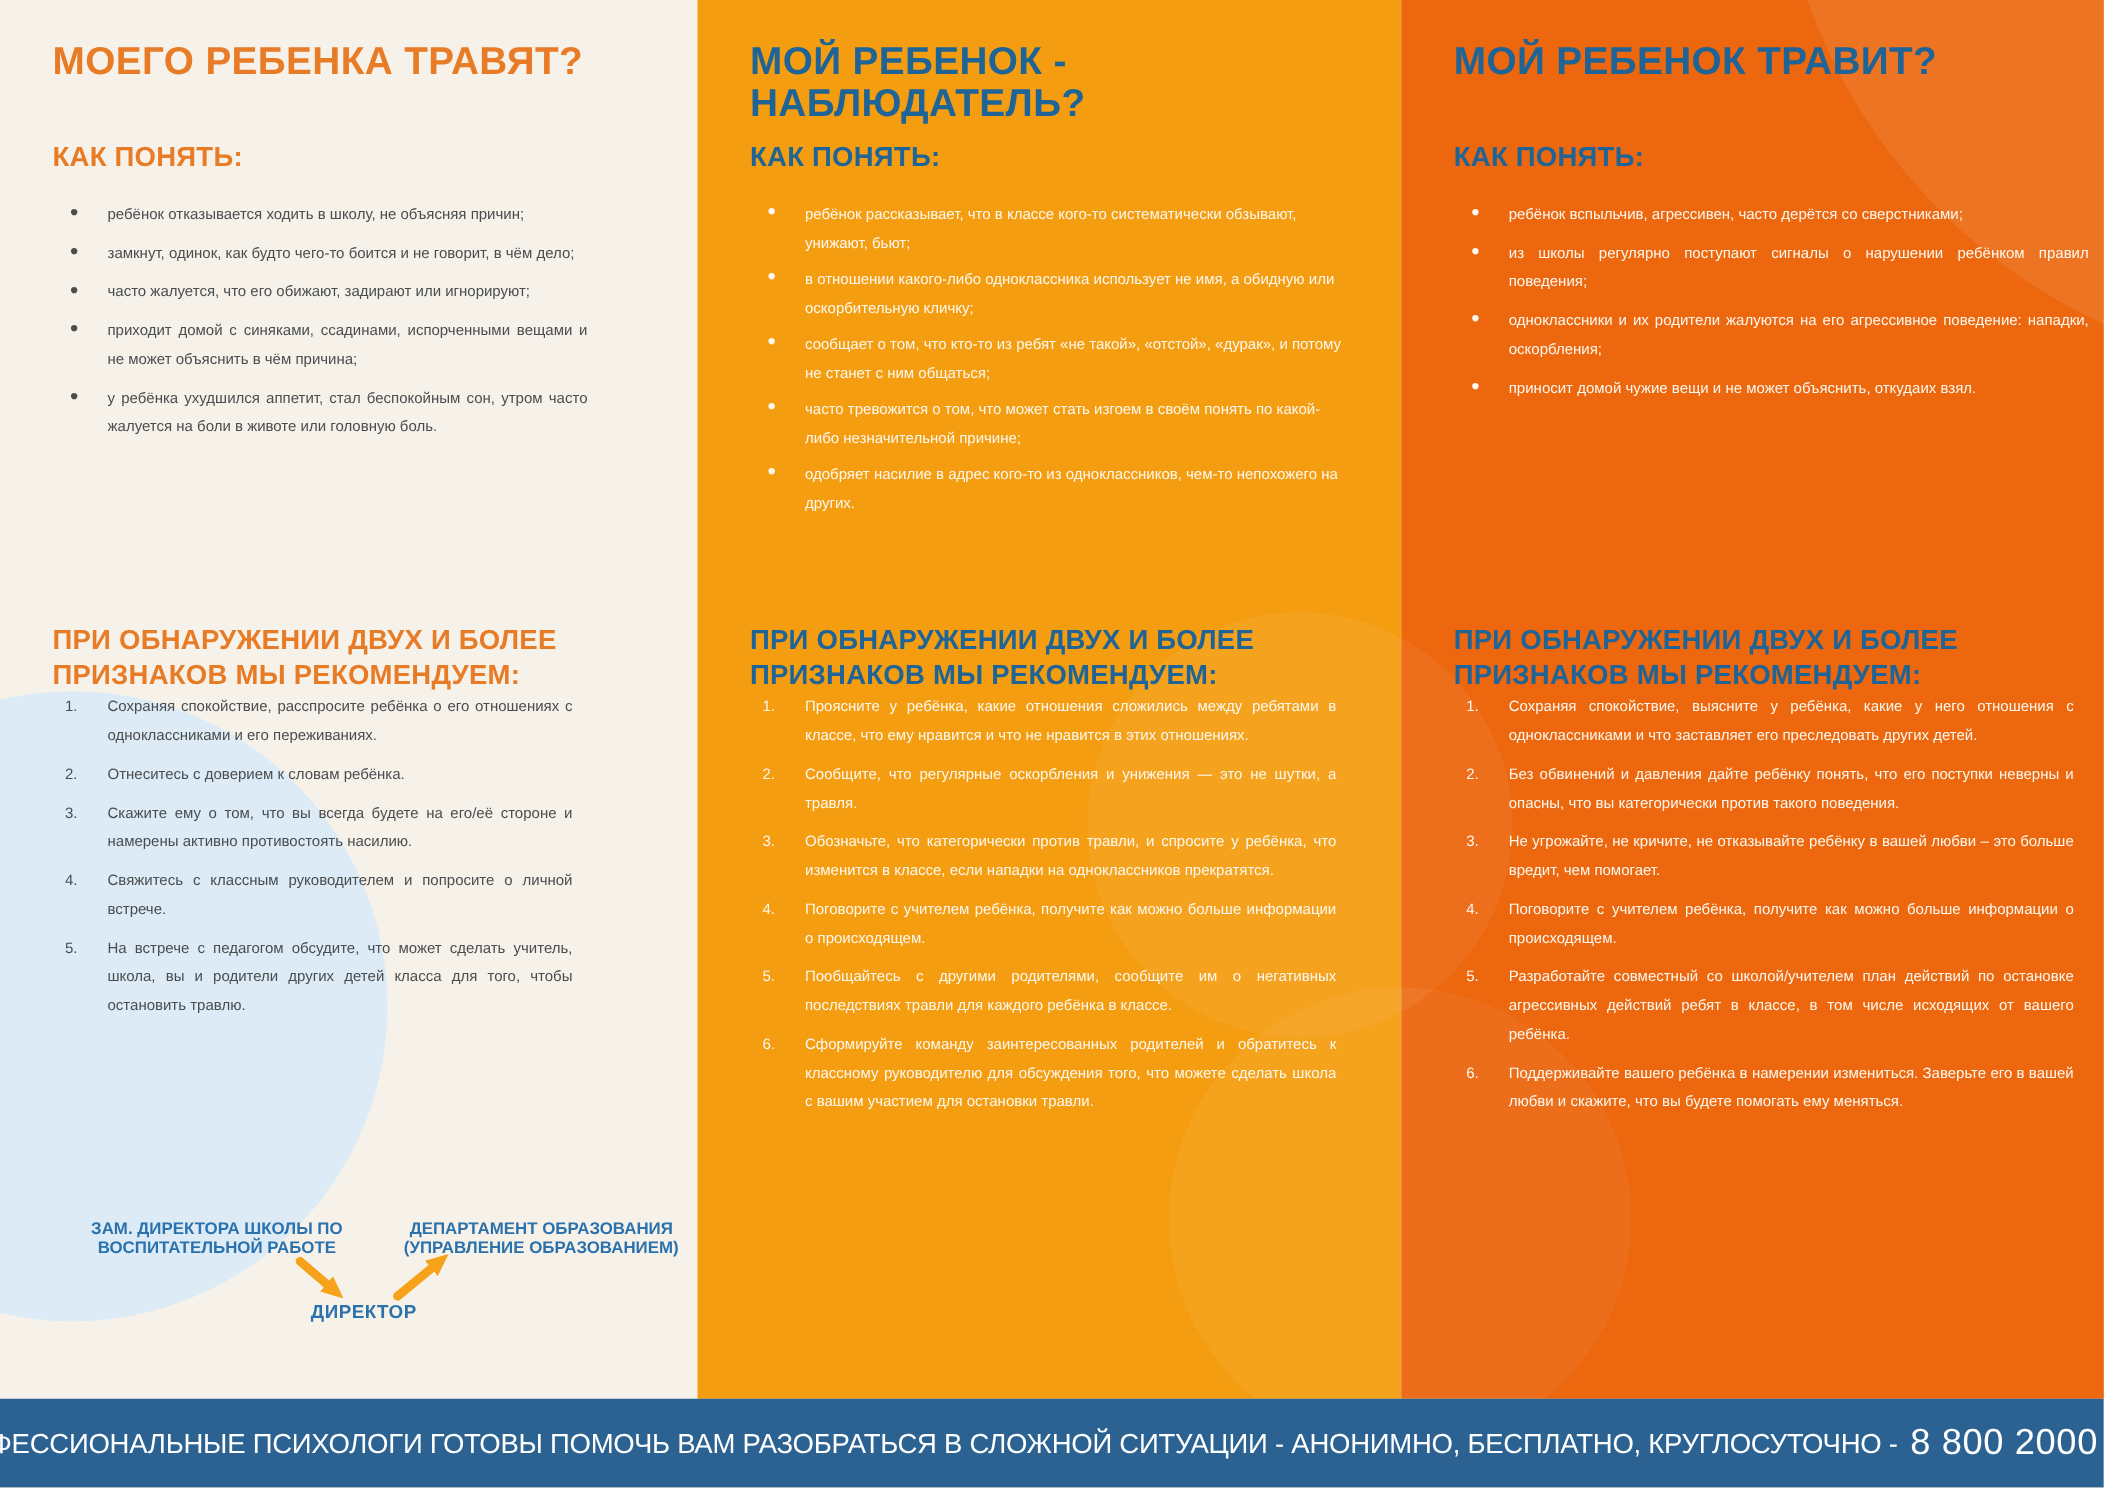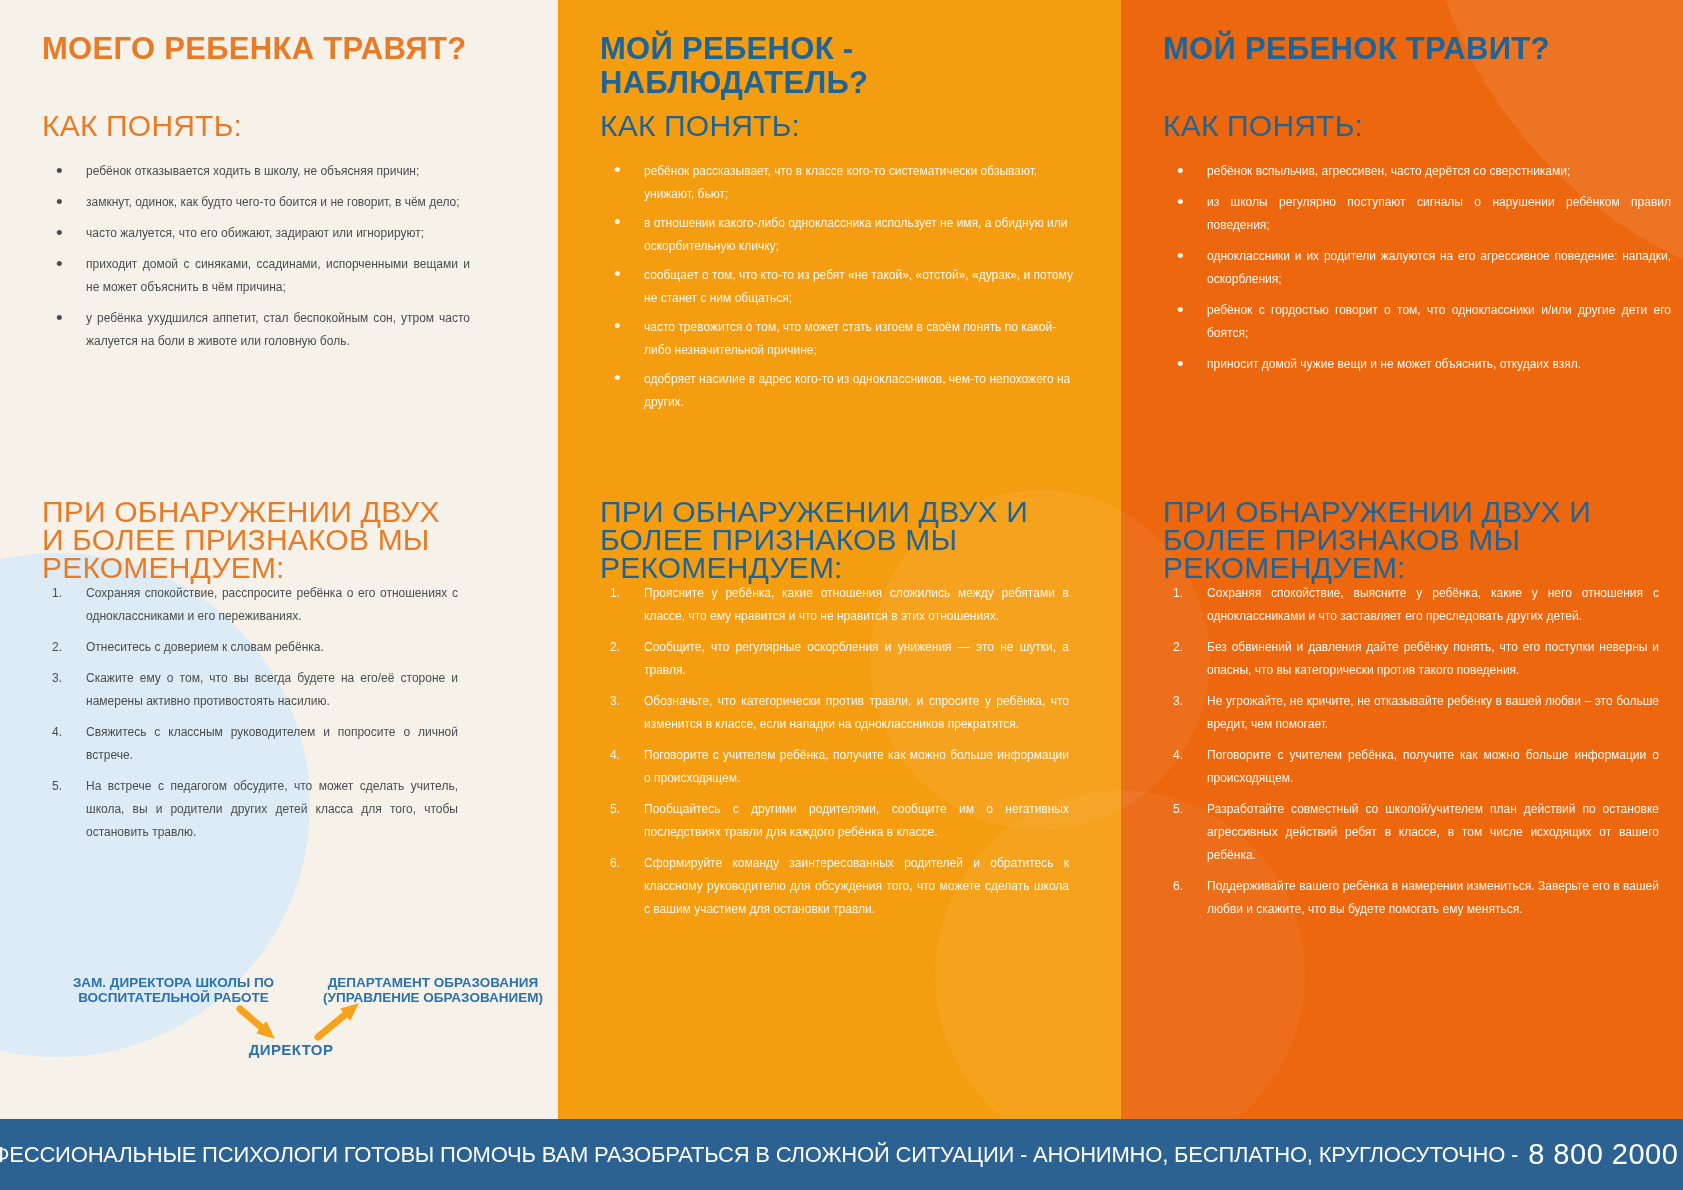--- a/index.html
+++ b/index.html
@@ -36,21 +36,21 @@
 
   h1.col-title{
     position:absolute; top:32px; left:42px; right:40px;
     font-size:31px; line-height:34px; font-weight:bold; letter-spacing:0.3px;
   }
   .col-left h1.col-title{color:var(--orange-accent);}
   .col-mid h1.col-title, .col-right h1.col-title{color:var(--blue-head);}
 
   .how{position:absolute; top:112px; left:42px; right:40px;}
   .rec{position:absolute; top:498px; left:42px; right:52px;}
-  h2.sec-head{font-size:30px; line-height:28px; font-weight:normal; letter-spacing:0.2px;}
+  h2.sec-head{font-size:22px; line-height:28px; font-weight:bold; letter-spacing:0.2px;}
   .col-left h2.sec-head{color:var(--orange-accent);}
   .col-mid h2.sec-head, .col-right h2.sec-head{color:var(--blue-head);}
 
   ul.signs{list-style:none; margin-top:20px;}
   ol.steps{list-style:none; margin-top:0; counter-reset:step;}
   ul.signs li, ol.steps li{
     position:relative; padding-left:44px; margin-bottom:8px;
     font-size:12px; line-height:23px; text-align:justify;
   }
   .col-mid ul.signs li{text-align:left; line-height:22.5px; margin-bottom:7px;}
@@ -163,21 +163,20 @@
 
   <div class="col col-right">
     <div class="col-inner">
       <h1 class="col-title">МОЙ РЕБЕНОК ТРАВИТ?</h1>
       <div class="how">
         <h2 class="sec-head">КАК ПОНЯТЬ:</h2>
         <ul class="signs">
             <li>ребёнок вспыльчив, агрессивен, часто дерётся со сверстниками;</li>
             <li>из школы регулярно поступают сигналы о нарушении ребёнком правил поведения;</li>
             <li>одноклассники и их родители жалуются на его агрессивное поведение: нападки, оскорбления;</li>
-            <li>ребёнок с гордостью говорит о том, что одноклассники и/или другие дети его боятся;</li>
             <li>приносит домой чужие вещи и не может объяснить, откудаих взял.</li>
           </ul>
       </div>
       <div class="rec">
         <h2 class="sec-head">ПРИ ОБНАРУЖЕНИИ ДВУХ И БОЛЕЕ ПРИЗНАКОВ МЫ РЕКОМЕНДУЕМ:</h2>
         <ol class="steps">
             <li>Сохраняя спокойствие, выясните у ребёнка, какие у него отношения с одноклассниками и что заставляет его преследовать других детей.</li>
             <li>Без обвинений и давления дайте ребёнку понять, что его поступки неверны и опасны, что вы категорически против такого поведения.</li>
             <li>Не угрожайте, не кричите, не отказывайте ребёнку в вашей любви – это больше вредит, чем помогает.</li>
             <li>Поговорите с учителем ребёнка, получите как можно больше информации о происходящем.</li>

